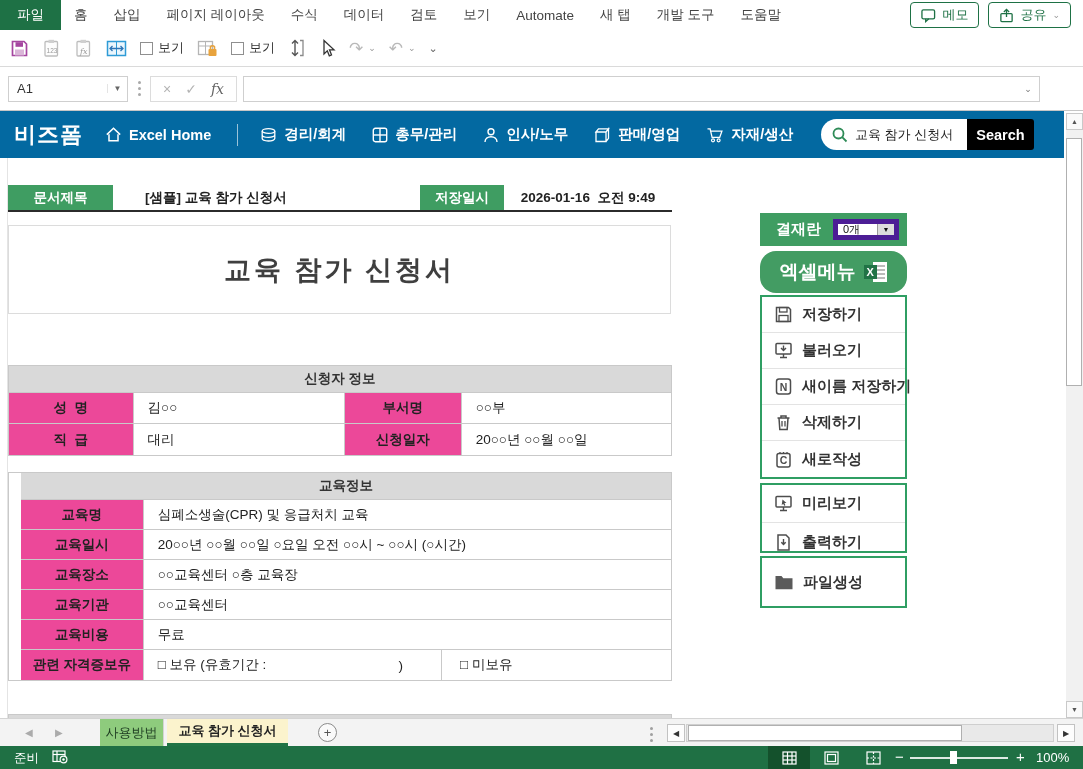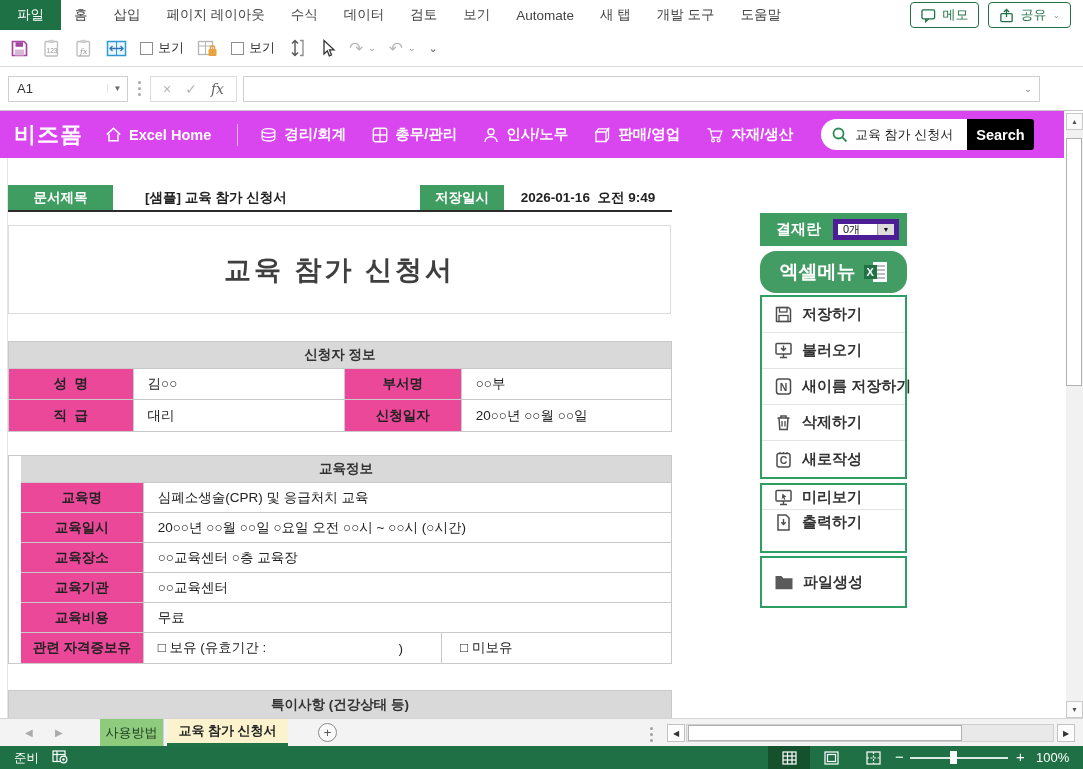--- a/index.html
+++ b/index.html
@@ -33,61 +33,61 @@
   .vdots { width:4px; margin:0 9px; display:flex; flex-direction:column; gap:3px; align-items:center; }
   .vdots i { width:3px; height:3px; border-radius:50%; background:#a9a9a9; }
   .fx-btns { display:flex; align-items:center; gap:14px; border:1px solid #dcdcdc; height:26px; padding:0 12px; margin-right:6px; }
   .fxb { font-size:14px; color:#b3b3b3; }
   .fx-it { font-family:"DejaVu Serif", serif; font-style:italic; font-size:14px; color:#666; }
   .formula-input-wrap { flex:1; height:26px; border:1px solid #cfcfcf; margin-right:43px; display:flex; align-items:center; }
   .formula-input { flex:1; border:none; outline:none; height:100%; font-size:13px; padding:0 8px; }
   .fb-chev { width:22px; text-align:center; font-size:9px; color:#777; }
 
   
-  .banner { position:absolute; top:111px; left:0; width:1064px; height:47px; background:#d946ef; display:flex; align-items:center; color:#fff; }
+  .banner { position:absolute; top:111px; left:0; width:1064px; height:47px; background:#0369a1; display:flex; align-items:center; color:#fff; }
   .logo { font-size:22px; font-weight:bold; letter-spacing:1px; margin:0 22px 0 14px; }
   .bitem { display:flex; align-items:center; gap:7px; font-size:14.5px; font-weight:bold; margin-right:26px; white-space:nowrap; }
   .bsep { width:1px; height:22px; background:rgba(255,255,255,.6); margin:0 22px 0 0; }
   .searchbox { margin-left:auto; margin-right:30px; display:flex; align-items:center; height:31px; }
   .search-field { display:flex; align-items:center; background:#fff; border-radius:16px 0 0 16px; height:31px; width:146px; padding-left:11px; gap:7px; }
   .search-input { border:none; outline:none; font-size:13px; width:108px; color:#222; background:transparent; font-family:"Liberation Sans",sans-serif; }
   .search-btn { background:#000; color:#fff; font-weight:bold; font-size:14.5px; height:31px; width:67px; display:flex; align-items:center; justify-content:center; border-radius:0 3px 3px 0; }
 
   
   .content { position:absolute; top:158px; left:0; width:1064px; height:560px; background:#fff; overflow:hidden; }
   .sheet-edge { position:absolute; left:7px; top:0; width:1px; height:100%; background:#e4e4e4; }
 
   .docrow { position:absolute; left:8px; top:27px; width:664px; height:27px; display:flex; border-bottom:2px solid #2b2b2b; }
   .doclab { background:#3f9d62; color:#fff; font-size:13.5px; font-weight:bold; display:flex; align-items:center; justify-content:center; }
   .docval { font-size:13.5px; font-weight:bold; color:#222; display:flex; align-items:center; }
 
   .titlebox { position:absolute; left:8px; top:67px; width:663px; height:89px; border:1px solid #dcdcdc; display:flex; align-items:center; justify-content:center; font-size:27px; font-weight:bold; color:#3f3f3f; letter-spacing:3px; }
 
-  .tbl { position:absolute; left:8px; width:664px; border:1px solid #c9c9c9; background:#fff; }
+  .tbl { position:absolute; left:8px; width:664px; border:1px solid #c9c9c9; background:#fff;margin-top:24px; }
   .tbl-head { height:27px; background:#d9d9d9; display:flex; align-items:center; justify-content:center; font-weight:bold; font-size:13.5px; color:#333; border-bottom:1px solid #c9c9c9; }
   .trow { display:flex; border-bottom:1px solid #c9c9c9; }
   .trow:last-child { border-bottom:none; }
   .tcell { border-right:1px solid #c9c9c9; display:flex; align-items:center; font-size:13.5px; color:#222; }
   .tcell:last-child { border-right:none; }
   .lab { background:#ec4899; justify-content:center; font-weight:bold; white-space:pre; }
   .val { background:#fff; padding-left:14px; }
 
   
   .approval { position:absolute; left:760px; top:55px; width:147px; height:33px; background:#3f9d62; display:flex; align-items:center; }
   .approval-label { color:#fff; font-weight:bold; font-size:15px; margin-left:16px; }
   .combo { margin-left:12px; width:66px; height:21px; background:#fff; border:5px solid #4c1d95; display:flex; align-items:center; }
   .combo-val { flex:1; font-size:11px; color:#111; padding-left:5px; }
   .combo-btn { width:17px; height:100%; background:#dcdcdc; border-left:1px solid #9a9a9a; display:flex; align-items:center; justify-content:center; font-size:7px; color:#111; }
 
   .menu-head { position:absolute; left:760px; top:93px; width:147px; height:42px; background:#439c63; display:flex; align-items:center; justify-content:center; gap:8px; color:#fff; font-size:19px; font-weight:bold;border-radius:16px; }
   .mgroup { position:absolute; left:760px; width:147px; border:2px solid #2f9e63; background:#fff; }
   .mitem { display:flex; align-items:center; gap:9px; padding-left:12px; border-bottom:1px solid #e3e3e3; font-size:15px; font-weight:bold; color:#333; white-space:nowrap; }
   .mitem:last-child { border-bottom:none; }
   .g1 { top:137px; height:184px; } .g1 .mitem { height:36px; }
-  .g2 { top:325px; height:70px; }  .g2 .mitem { height:25px;font-family:Liberation Serif, serif; }
+  .g2 { top:325px; height:70px; }  .g2 .mitem { height:38px;font-family:Liberation Serif, serif; }
   .g3 { top:398px; height:52px; }  .g3 .mitem { height:48px; }
 
   
   .vscroll { position:absolute; left:1066px; top:113px; width:17px; height:605px; background:#f1f1f1; }
   .vs-btn { position:absolute; left:0; width:17px; height:17px; background:#fafafa; border:1px solid #c9c9c9; display:flex; align-items:center; justify-content:center; font-size:7px; color:#555; }
   .vs-up { top:0; } .vs-down { bottom:0; }
   .vs-thumb { position:absolute; left:0; top:25px; width:16px; height:248px; background:#fff; border:1px solid #b0b0b0; }
 
   
   .tabrow { position:absolute; top:718px; left:0; width:1083px; height:28px; background:#f3f3f3; border-top:1px solid #d4d4d4; }
@@ -340,21 +340,21 @@
         <div class="tcell val" style="width:210px;">○○부</div>
       </div>
       <div class="trow" style="height:31px;">
         <div class="tcell lab" style="width:125px;">직  급</div>
         <div class="tcell val" style="width:212px;">대리</div>
         <div class="tcell lab" style="width:117px;">신청일자</div>
         <div class="tcell val" style="width:210px;">20○○년 ○○월 ○○일</div>
       </div>
     </div>
 
-    <div class="tbl" style="top:297px;padding-left:12px;">
+    <div class="tbl" style="top:290px;padding-left:12px;">
       <div class="tbl-head">교육정보</div>
       <div class="trow" style="height:30px;">
         <div class="tcell lab" style="width:125px;">교육명</div>
         <div class="tcell val" style="width:537px;">심폐소생술(CPR) 및 응급처치 교육</div>
       </div>
       <div class="trow" style="height:30px;">
         <div class="tcell lab" style="width:125px;">교육일시</div>
         <div class="tcell val" style="width:537px;">20○○년 ○○월 ○○일 ○요일 오전 ○○시 ~ ○○시 (○시간)</div>
       </div>
       <div class="trow" style="height:30px;">

